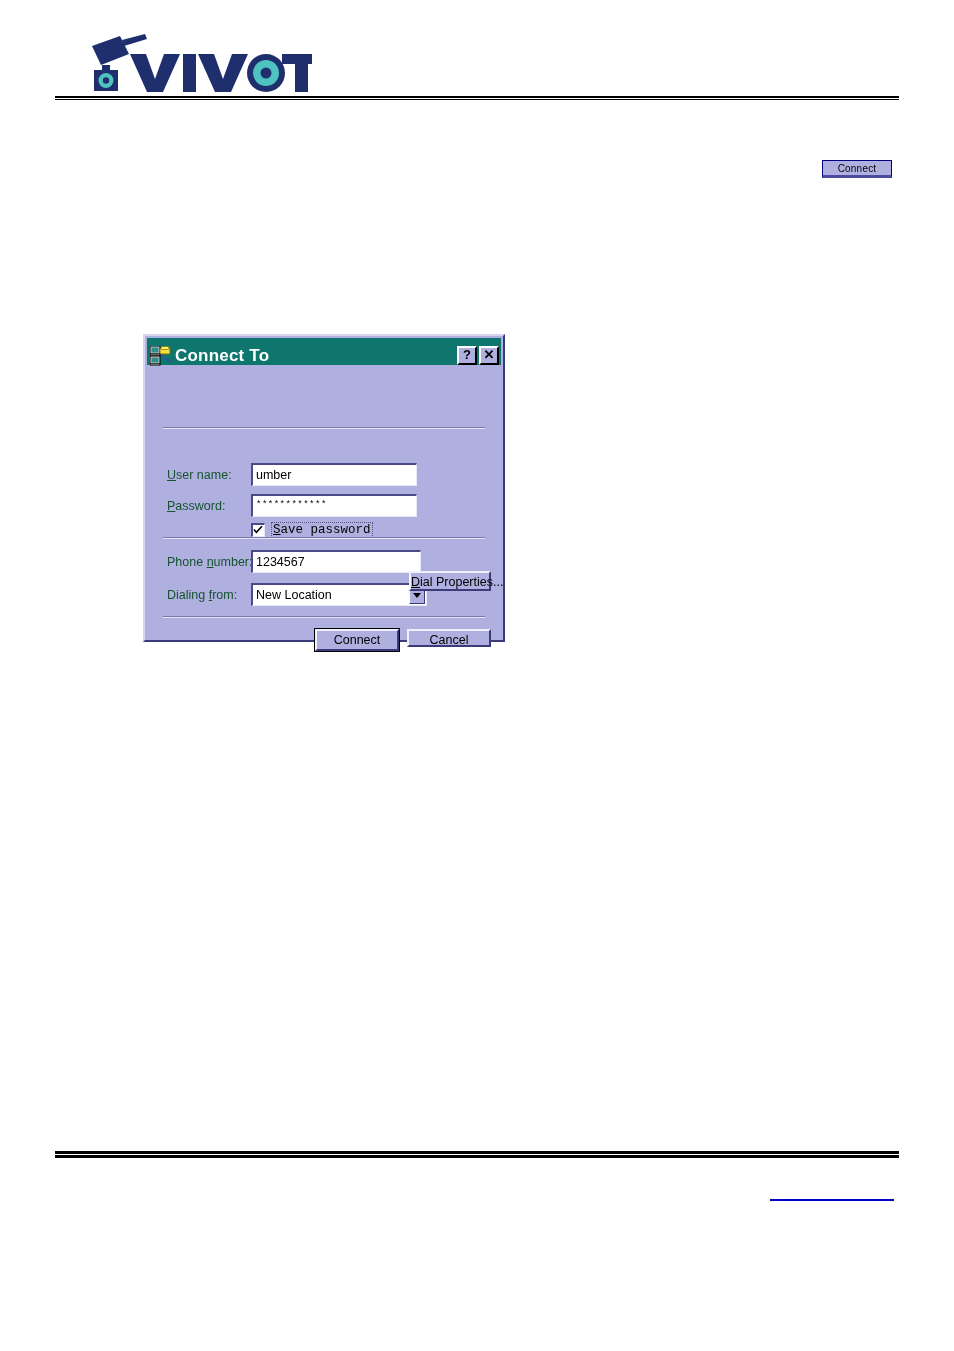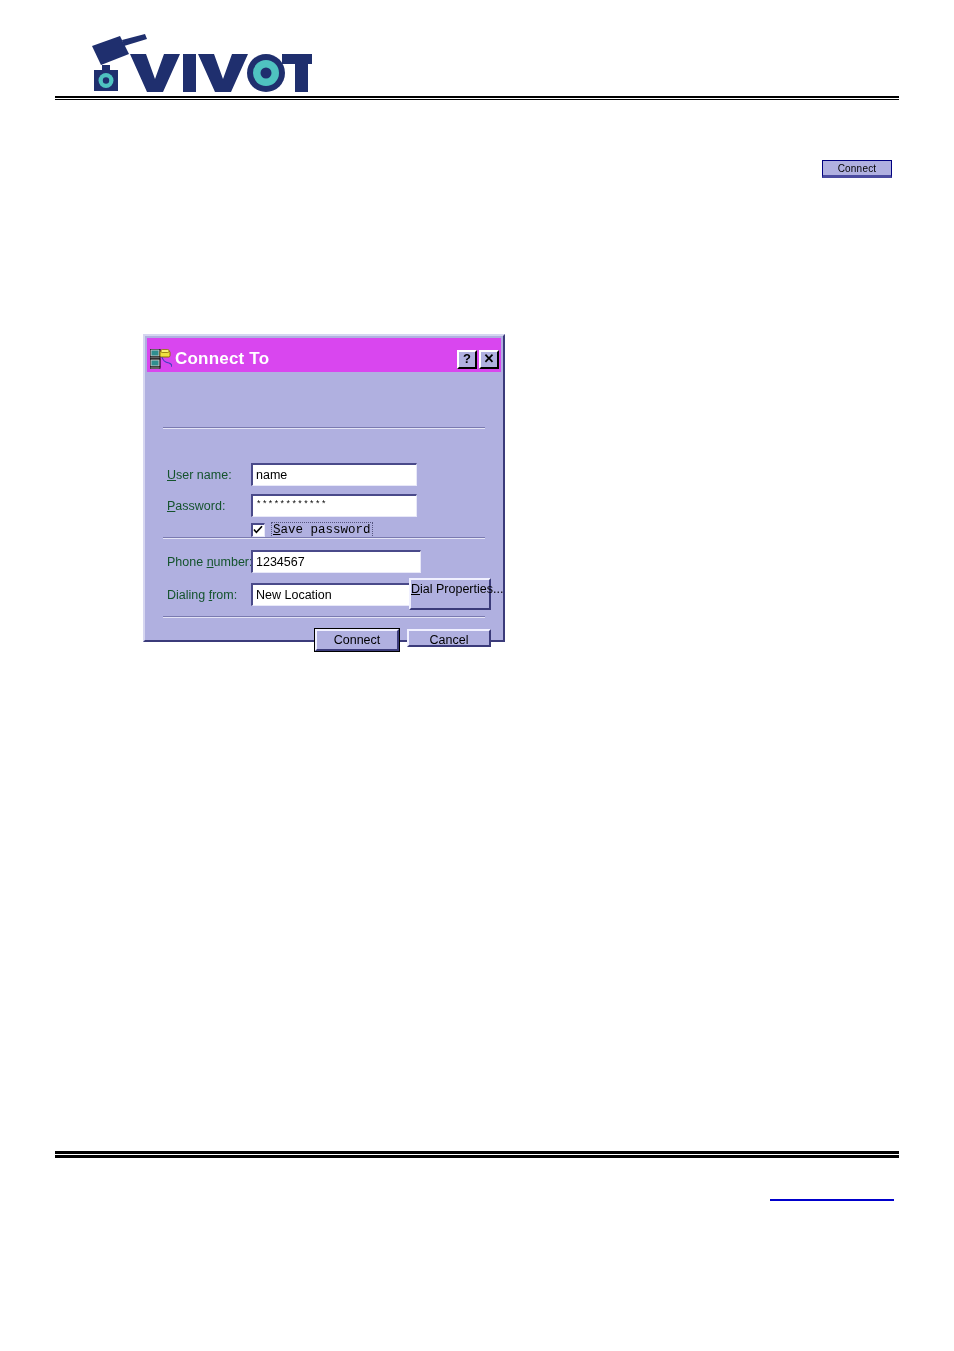--- a/index.html
+++ b/index.html
@@ -83,22 +83,22 @@
     border-top: 2px solid #d6d6f0;
     border-left: 2px solid #d6d6f0;
     border-right: 2px solid #3b3b7a;
     border-bottom: 2px solid #3b3b7a;
     box-sizing: border-box;
   }
   #dialog-titlebar {
     position: absolute;
     left: 2px; top: 2px;
     width: 354px;
-    height: 34px;
-    background: #d946ef;
+    height: 27px;
+    background: #0f766e;
     display: flex;
     align-items: center;
     padding: 8px 2px 0 3px;
     box-sizing: border-box;
   }
   #titlebar-icon {
     width: 22px;
     height: 20px;
     flex: 0 0 auto;
     margin-right: 3px;
@@ -306,23 +306,23 @@
     box-sizing: border-box;
     font-family: "Liberation Sans", sans-serif;
     font-size: 12.5px;
     color: #000000;
     text-align: center;
     cursor: pointer;
     white-space: nowrap;
   }
   #dial-properties-button {
     left: 262px;
-    top: 213px;
+    top: 206px;
     width: 82px;
-    height: 32px;
+    height: 20px;
     line-height: 19px;
   }
   #connect-button {
     left: 168px;
     top: 264px;
     width: 84px;
     height: 22px;
     line-height: 18px;
     outline: 1px solid #000000;
   }
@@ -438,21 +438,21 @@
     <span class="titlebar-btn">?</span>
     <span class="titlebar-btn">✕</span>
   </div>
 
   <div id="dialog-body">
 
 
     <div class="groove" id="groove-1"></div>
 
     <span class="field-label" id="label-username"><u>U</u><span>ser name:</span></span>
-    <div class="text-input" id="username-input">name</div>
+    <div class="text-input" id="username-input">umber</div>
 
     <span class="field-label" id="label-password"><u>P</u><span>assword:</span></span>
     <div class="text-input" id="password-input">************</div>
 
     <div id="save-password-row">
       <span id="save-password-box">
         <svg width="10" height="10" viewBox="0 0 10 10" xmlns="http://www.w3.org/2000/svg">
           <path d="M1 4.5 L3.4 7.4 L9 1.2" stroke="#000000" stroke-width="1.6" fill="none"></path>
         </svg>
       </span>

